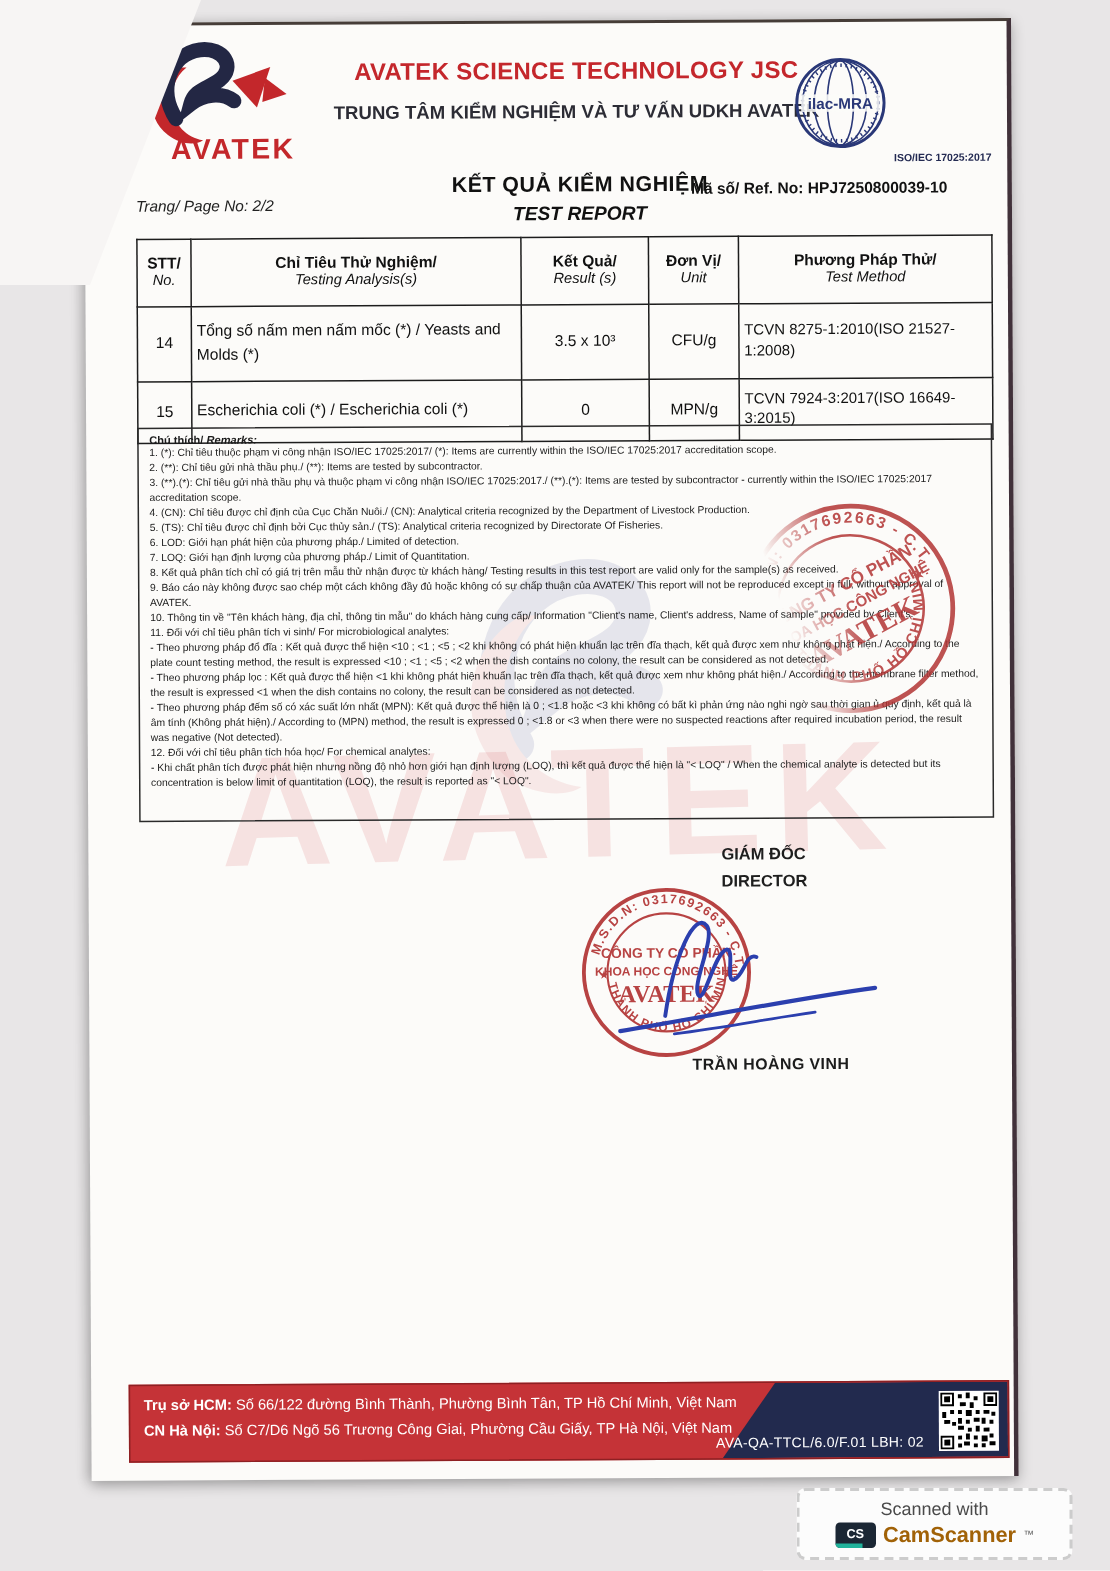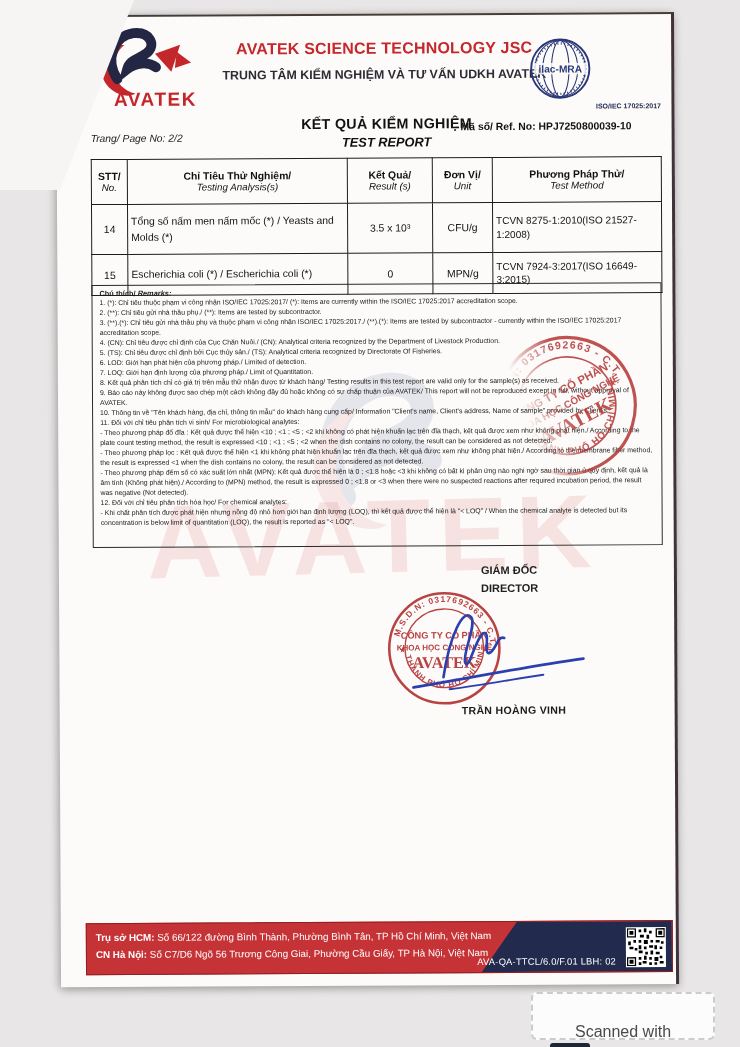--- a/index.html
+++ b/index.html
@@ -76,23 +76,23 @@
   #fband{left:25px;top:906px;width:587px;height:52px;background:#c53337;border:1px solid #8e2023;box-sizing:border-box;}
   #fnavy{position:absolute;left:0;top:0;width:100%;height:100%;background:#222a4e;
     clip-path:polygon(73.5% 0,100% 0,100% 100%,67.5% 100%);}
   #faddr{position:absolute;left:9px;top:5px;color:#fff;font-size:9.8px;line-height:1.78;}
   #faddr b{font-weight:bold;text-align:right;}
   #fcode{position:absolute;right:56px;bottom:5px;color:#fff;font-size:9.4px;letter-spacing:.2px;}
   #fqr{position:absolute;right:6px;top:6px;width:40px;height:40px;background:#fff;padding:1px;box-sizing:border-box;}
   
   #cam{left:531px;top:992px;width:184px;height:48px;background:#fcfcfc;border:2px dashed #cccccc;
     border-radius:6px;box-sizing:border-box;text-align:center;z-index:4;padding-top:5px;}
-  #cam .sw{font-size:16px;color:#4a4a4a;margin-top:24px;}
+  #cam .sw{font-size:12px;color:#4a4a4a;}
   #cam .row{display:flex;align-items:center;justify-content:center;gap:5px;margin-top:2px;}
-  #cs-logo{position:relative;width:40px;height:17px;background:#1b2734;border-radius:3px;
+  #cs-logo{position:relative;width:27px;height:17px;background:#1b2734;border-radius:3px;
     color:#fff;font-size:8.5px;font-weight:bold;line-height:15px;text-align:center;}
   #cs-logo::after{content:"";position:absolute;left:0;bottom:0;width:68%;height:3px;background:#21b39b;border-radius:0 0 0 3px;}
   #cam .brand{font-size:14.5px;font-weight:bold;color:#a16207;}
   #cam .tm{font-size:7px;color:#555;vertical-align:top;}
 </style>
 </head>
 <body>
 
 <div id="paper">
 

